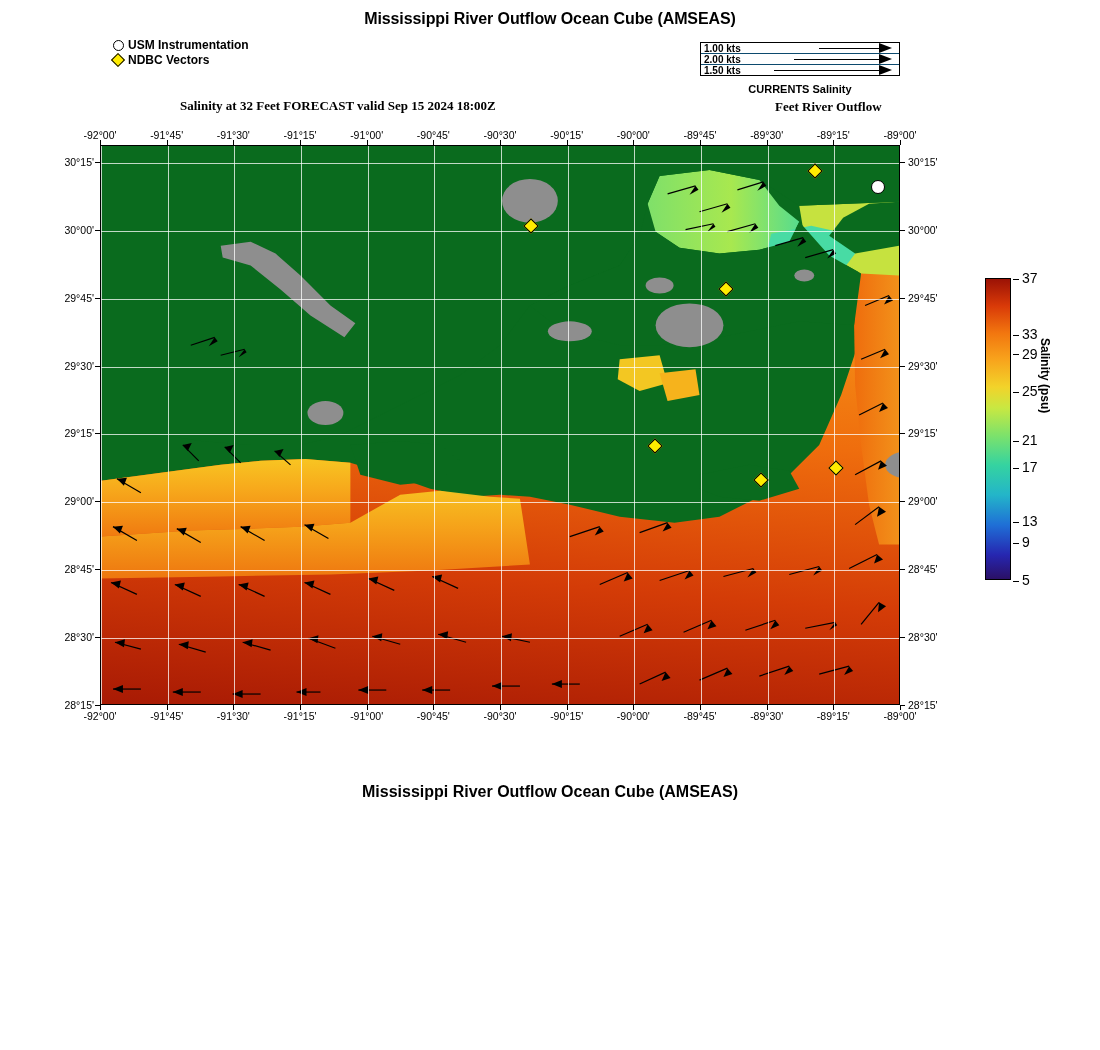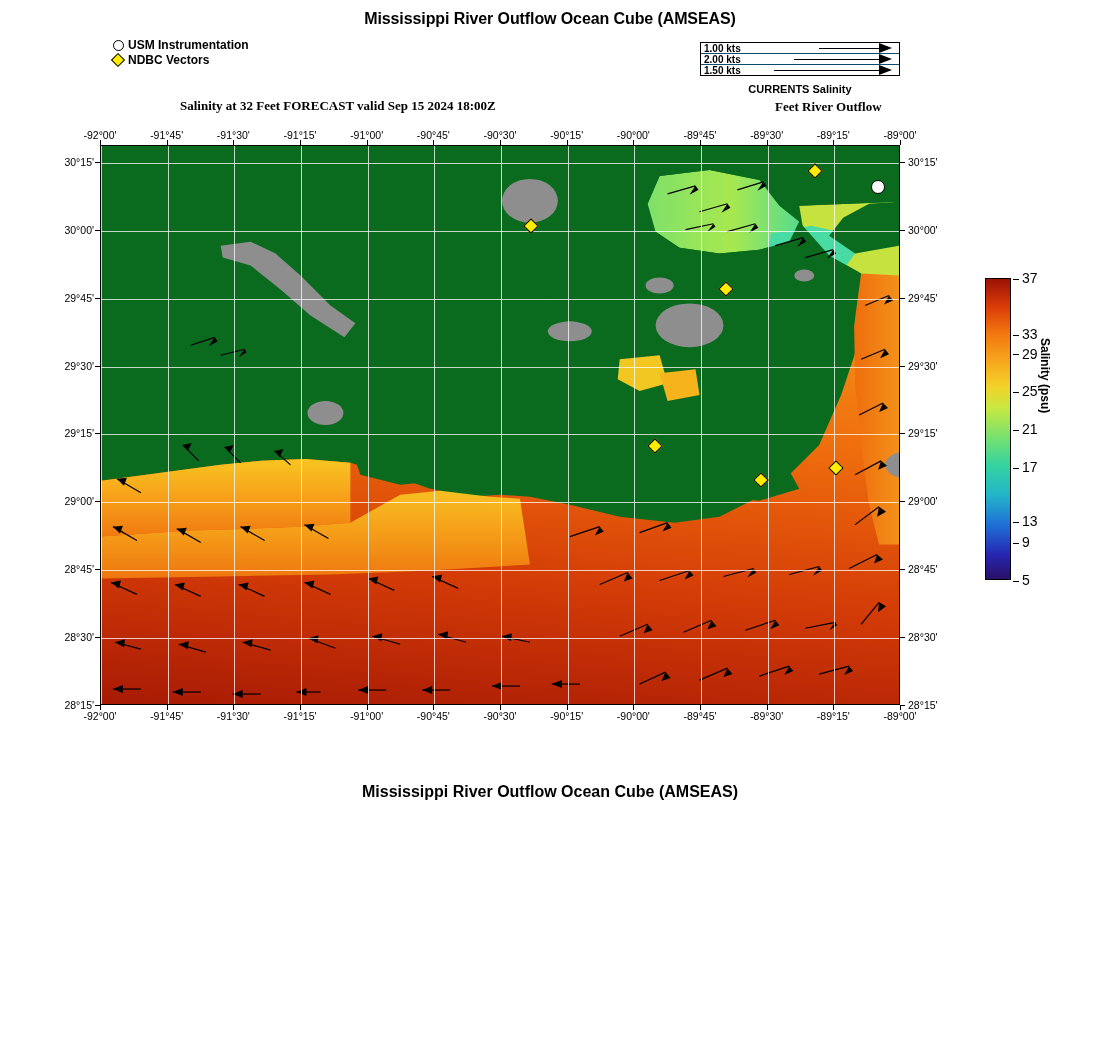--- a/index.html
+++ b/index.html
@@ -607,19 +607,19 @@
     <div class="tick-mark" style="left: 95px; top: 705px; width: 5px; height: 1px;"></div>
     <div class="tick-mark" style="left: 900px; top: 705px; width: 5px; height: 1px;"></div>
   </div>
 
 <div id="colorbar"></div>
 <div id="cb-ticks">
     <div class="cb-tick" style="top: 278px;"><span class="dash"></span>37</div>
     <div class="cb-tick" style="top: 334px;"><span class="dash"></span>33</div>
     <div class="cb-tick" style="top: 353.5px;"><span class="dash"></span>29</div>
     <div class="cb-tick" style="top: 391.25px;"><span class="dash"></span>25</div>
-    <div class="cb-tick" style="top: 429px;"><span class="dash"></span>21</div>
+    <div class="cb-tick" style="top: 440px;"><span class="dash"></span>21</div>
     <div class="cb-tick" style="top: 466.75px;"><span class="dash"></span>17</div>
     <div class="cb-tick" style="top: 521px;"><span class="dash"></span>13</div>
     <div class="cb-tick" style="top: 542.25px;"><span class="dash"></span>9</div>
     <div class="cb-tick" style="top: 580px;"><span class="dash"></span>5</div>
   </div>
 <div id="cb-title">Salinity (psu)</div>
 
 </body></html>

